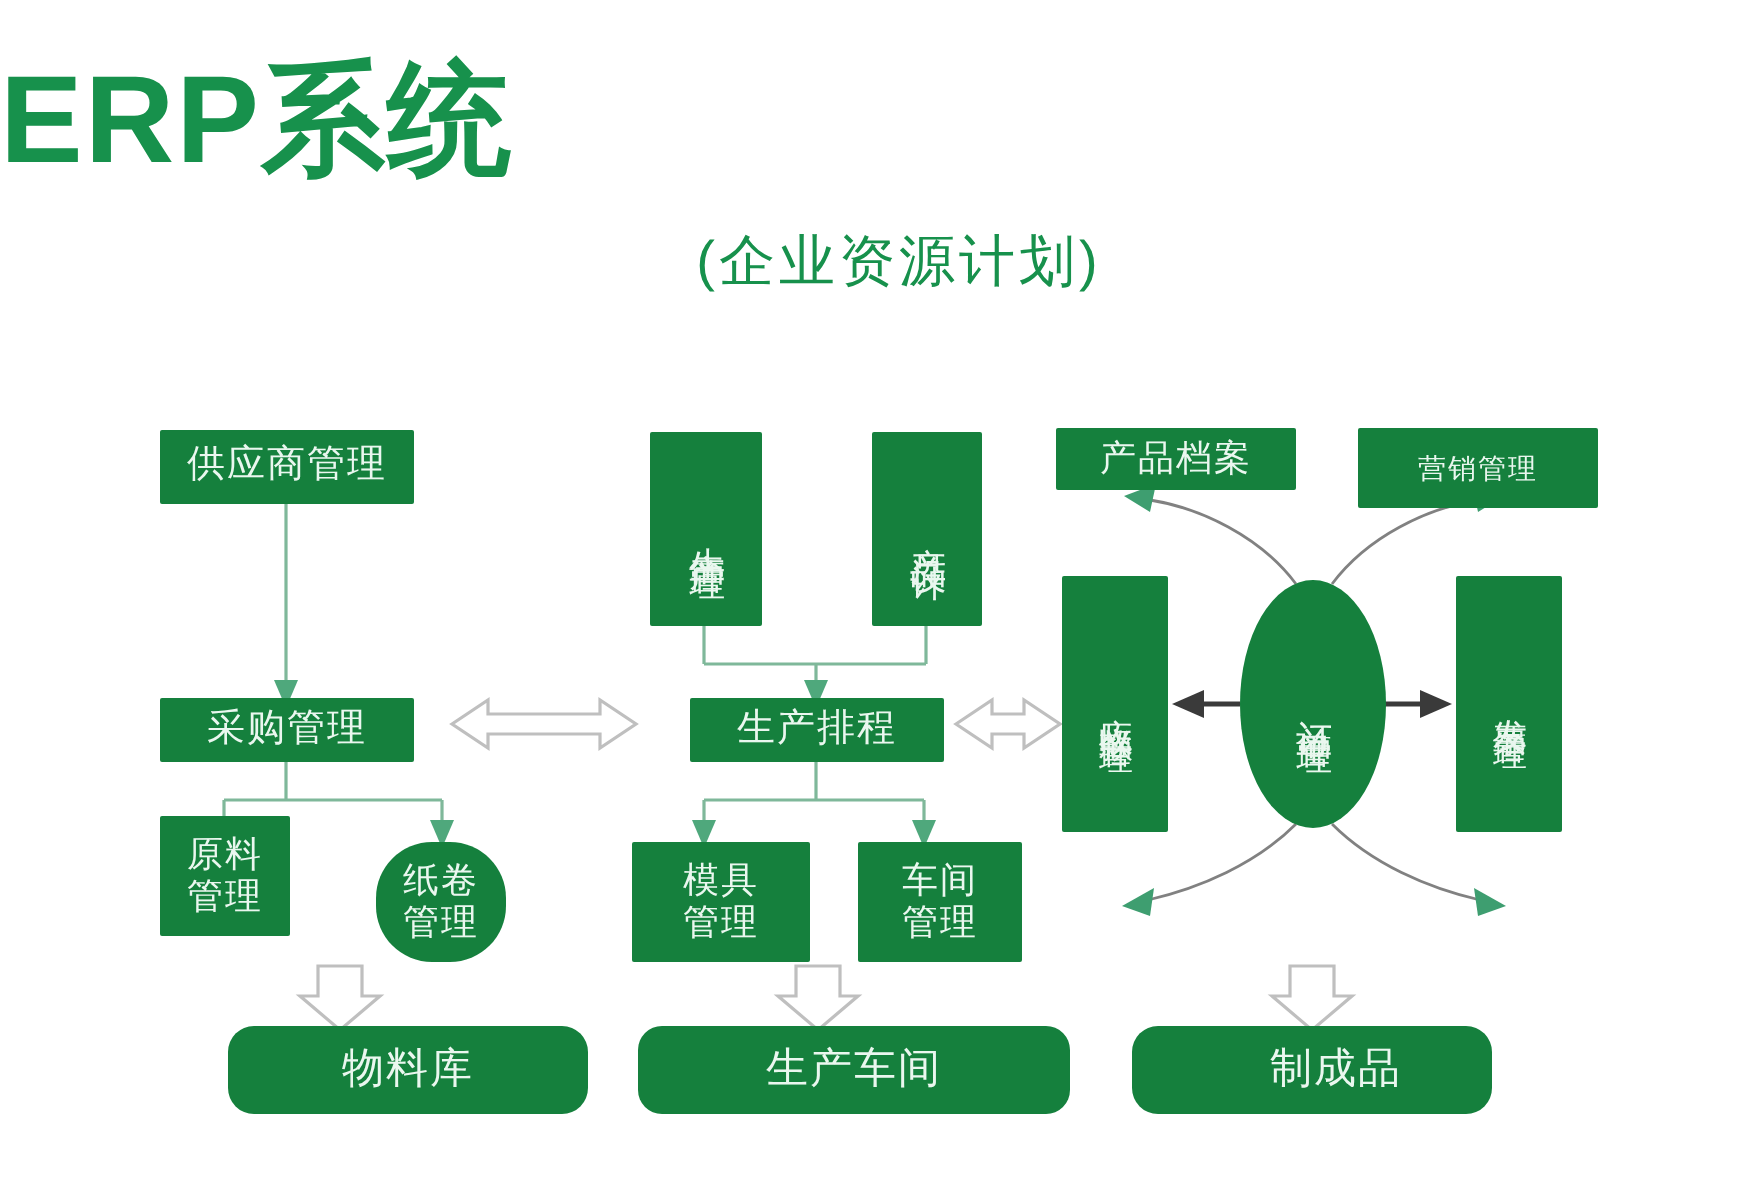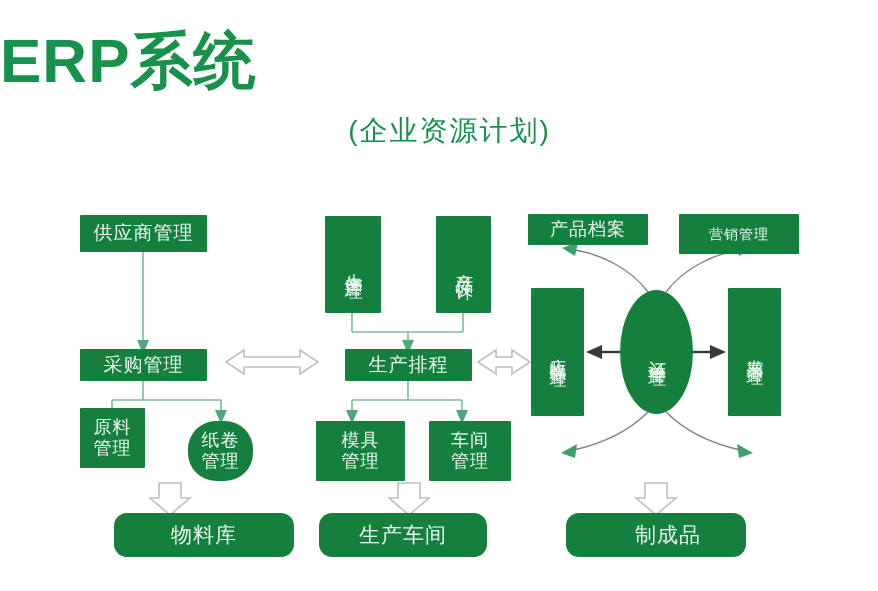--- a/index.html
+++ b/index.html
@@ -173,21 +173,21 @@
   <div class="node flat vert" style="left:436px;top:216px;width:55px;height:97px;font-size:18px;">产品设计</div>
 
   <div class="node flat" style="left:345px;top:349px;width:127px;height:32px;font-size:19px;">生产排程</div>
 
   <div class="node flat two-line" style="left:316px;top:421px;width:89px;height:60px;font-size:18px;">模具
 管理</div>
 
   <div class="node flat two-line" style="left:429px;top:421px;width:82px;height:60px;font-size:18px;">车间
 管理</div>
 
-  <div class="node round" style="left:319px;top:513px;width:168px;height:44px;font-size:21px;">生产车间</div>
+  <div class="node round" style="left:319px;top:513px;width:216px;height:44px;font-size:21px;border-radius:12px;">生产车间</div>
 
   <div class="node flat" style="left:528px;top:214px;width:120px;height:31px;font-size:18px;">产品档案</div>
 
   <div class="node flat" style="left:679px;top:214px;width:120px;height:40px;font-size:14px;">营销管理</div>
 
   <div class="node flat vert" style="left:531px;top:288px;width:53px;height:128px;font-size:17px;">应收款管理</div>
 
   <div class="node oval vert" style="left:620px;top:290px;width:73px;height:124px;font-size:18px;">订单管理</div>
 
   <div class="node flat vert" style="left:728px;top:288px;width:53px;height:128px;font-size:17px;">发票管理</div>

